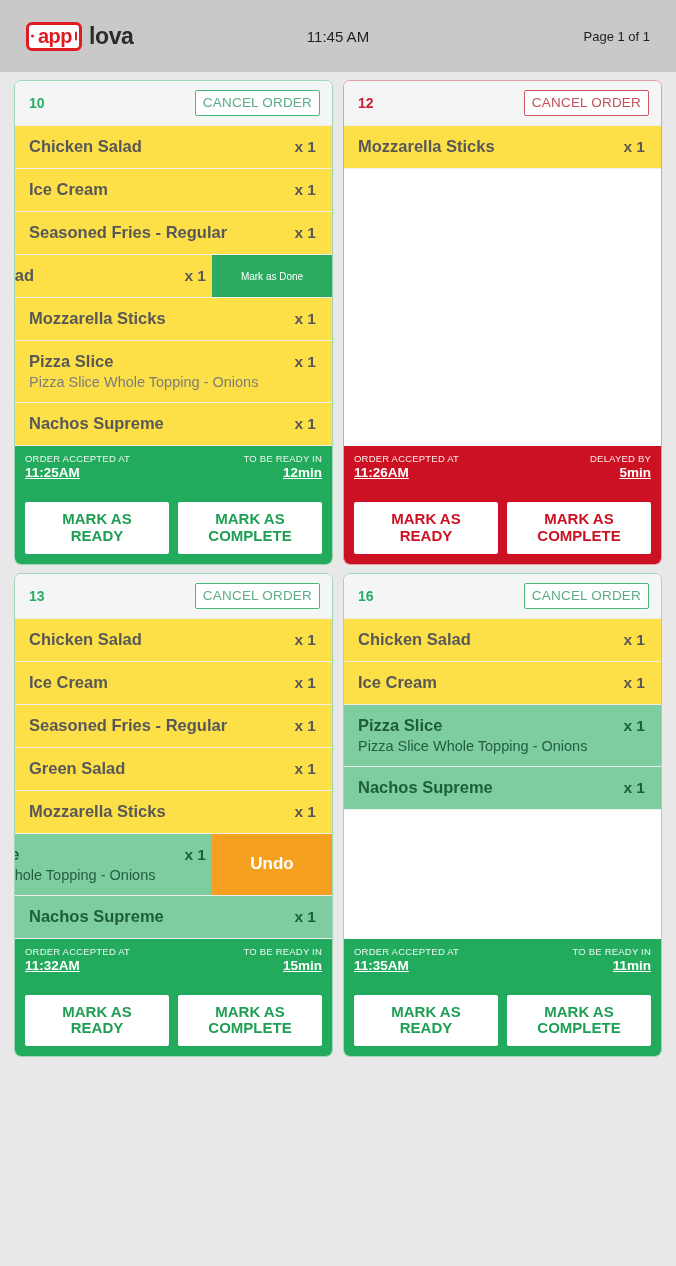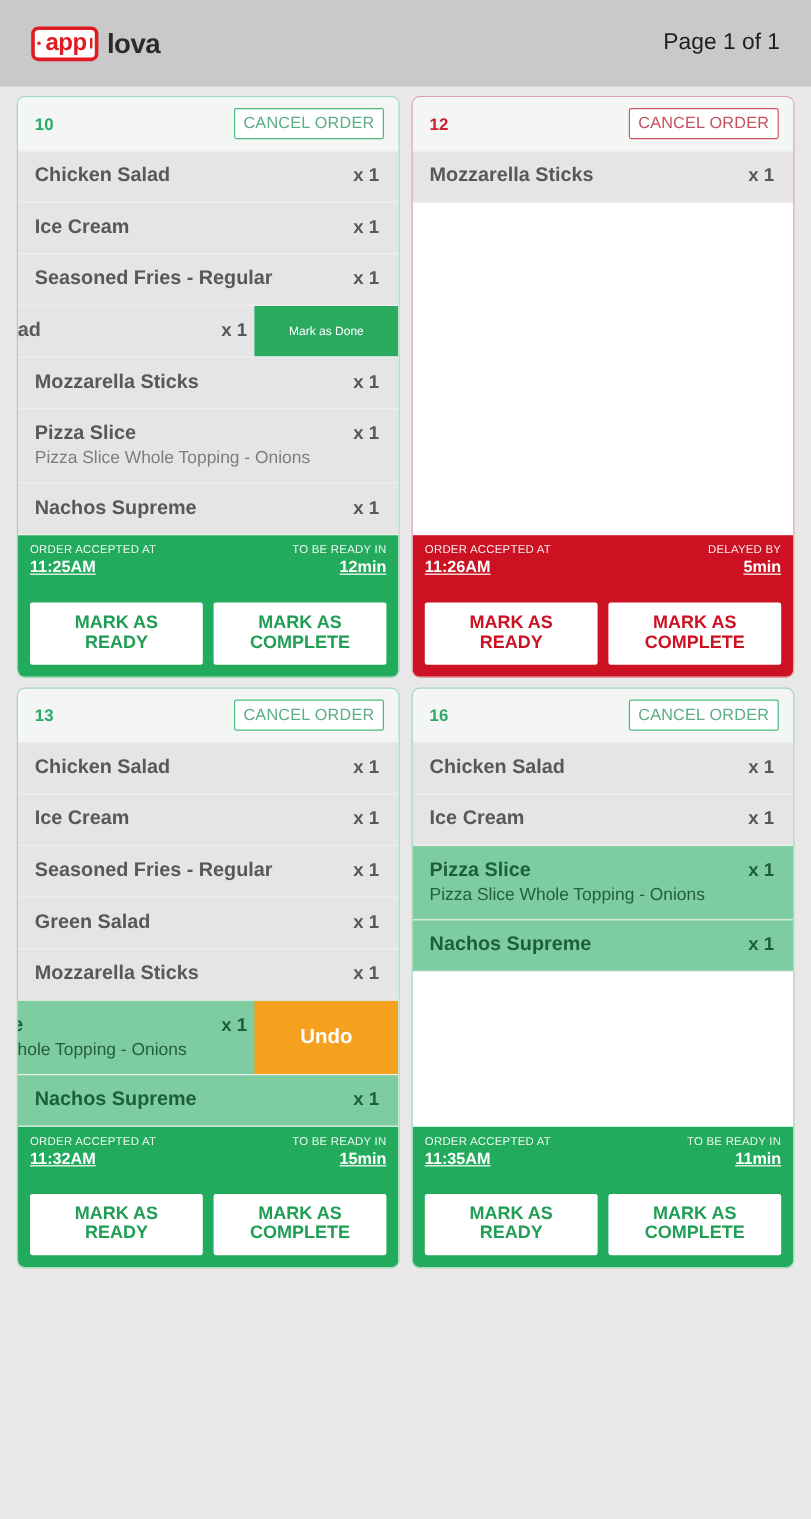--- a/index.html
+++ b/index.html
@@ -48,21 +48,21 @@
   .logo-word { font-size: 23px; font-weight: bold; color: #2b2b2b; letter-spacing: -0.4px; }
 
   .clock {
     position: absolute; left: 0; right: 0;
     text-align: center;
     font-size: 15px; color: #1f1f1f;
     pointer-events: none;
   }
   .pager {
     margin-left: auto;
-    font-size: 19px; color: #1f1f1f;
+    font-size: 13px; color: #1f1f1f;
     z-index: 2;
   }
 
   
   .grid {
     flex: 1;
     display: grid;
     grid-template-columns: 1fr 1fr;
     grid-template-rows: 1fr 1fr;
     gap: 8px 10px;
@@ -101,21 +101,21 @@
     cursor: pointer;
   }
   .card.delayed .cancel-btn { border-color: #d05563; color: #c4505e; }
 
   
   .items { flex: 1; overflow: hidden; background:#fff; }
   .item {
     position: relative;
     border-bottom: 1px solid #efefef;
     padding: 11px 14px 12px 14px;
-    background: #e5e5e5;
+    background: #fde047;
     overflow: hidden;
   }
   .item.done { background: #7ecda0; }
   .item.swiped { padding-right: 0; }
   .item-main { display: flex; align-items: baseline; justify-content: space-between; }
   .item-name {
     font-size: 16.5px; font-weight: bold; color: #585858;
     white-space: nowrap;
   }
   .item.done .item-name { color: #1d5f3b; }
@@ -173,20 +173,21 @@
 
 <div class="app">
 
   <div class="topbar">
     <div class="logo">
       <div class="logo-mark">
         <span>app</span>
       </div>
       <div class="logo-word">lova</div>
     </div>
+    <div class="clock">11:45 AM</div>
     <div class="pager">Page 1 of 1</div>
   </div>
 
   <div class="grid" id="orders-grid">
       <div class="card">
         <div class="card-head">
           <div class="order-no">10</div>
           <button class="cancel-btn">CANCEL ORDER</button>
         </div>
         <div class="items">

